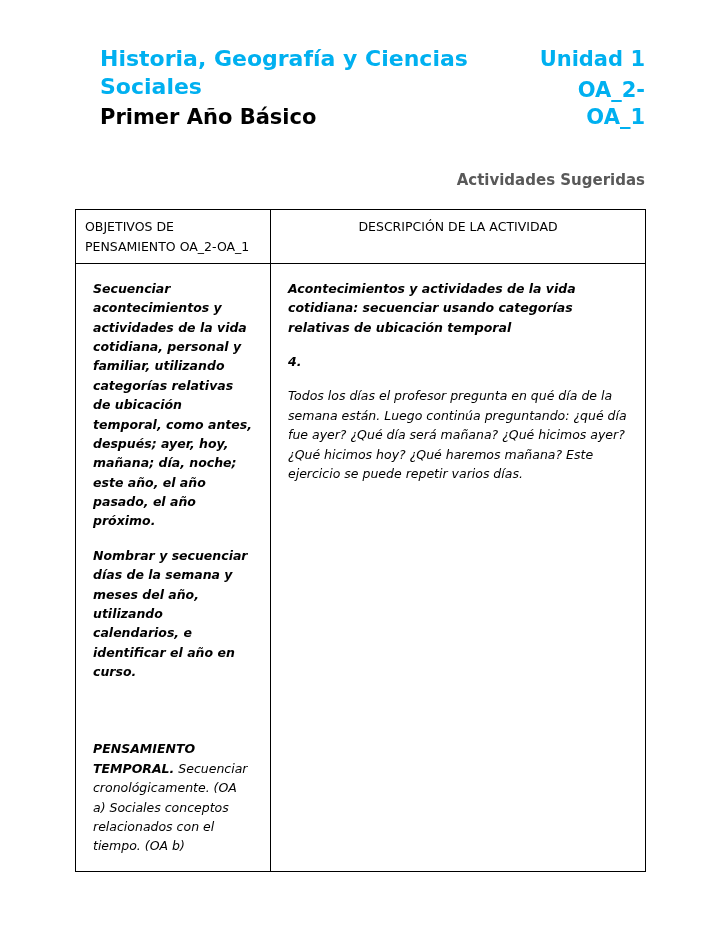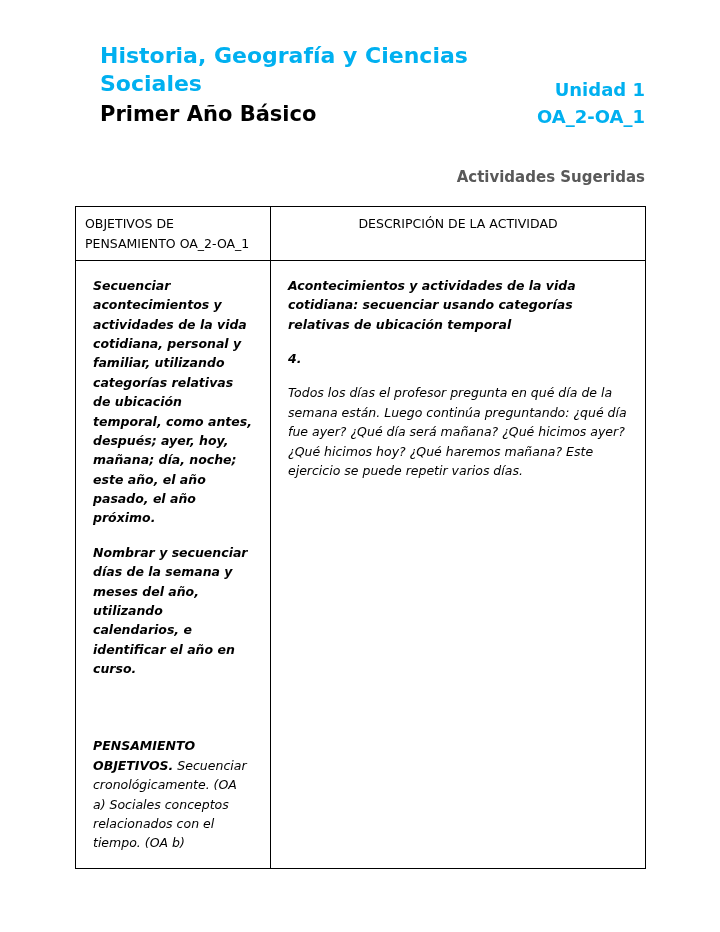--- a/index.html
+++ b/index.html
@@ -35,21 +35,21 @@
     font-size: 21px;
     font-weight: bold;
     color: #000;
     margin-top: 3px;
     line-height: 1.3;
   }
   .header-right {
     text-align: right;
     font-weight: bold;
     color: var(--accent, #00B0F0);
-    font-size: 18px;
+    font-size: 21px;
     padding-bottom: 0;
   }
   .unit { line-height: 1.65; }
   .oa-code { line-height: 1.3; }
   
   .section-title {
     text-align: right;
     color: var(--muted, #595959);
     font-weight: bold;
     font-size: 15px;
@@ -116,21 +116,21 @@
         <th class="obj-header">OBJETIVOS DE PENSAMIENTO OA_2-OA_1</th>
         <th class="desc-header">DESCRIPCIÓN DE LA ACTIVIDAD</th>
       </tr>
     </thead>
     <tbody>
       <tr class="body-row">
         <td>
           <p class="bold">Secuenciar acontecimientos y actividades de la vida cotidiana, personal y familiar, utilizando categorías relativas de ubicación temporal, como antes, después; ayer, hoy, mañana; día, noche; este año, el año pasado, el año próximo.</p>
           <p class="bold p-gap">Nombrar y secuenciar días de la semana y meses del año, utilizando calendarios, e identificar el año en curso.</p>
           <p class="p-biggap">
-            <span class="bold">PENSAMIENTO OBJETIVOS.</span>
+            <span class="bold">PENSAMIENTO TEMPORAL.</span>
             <span>Secuenciar cronológicamente. (OA a) Sociales conceptos relacionados con el tiempo. (OA b)</span>
           </p>
         </td>
         <td>
           <p class="bold">Acontecimientos y actividades de la vida cotidiana: secuenciar usando categorías relativas de ubicación temporal</p>
           <p class="bold p-gap">4.</p>
           <p class="p-gap">Todos los días el profesor pregunta en qué día de la semana están. Luego continúa preguntando: ¿qué día fue ayer? ¿Qué día será mañana? ¿Qué hicimos ayer? ¿Qué hicimos hoy? ¿Qué haremos mañana? Este ejercicio se puede repetir varios días.</p>
         </td>
       </tr>
     </tbody>

